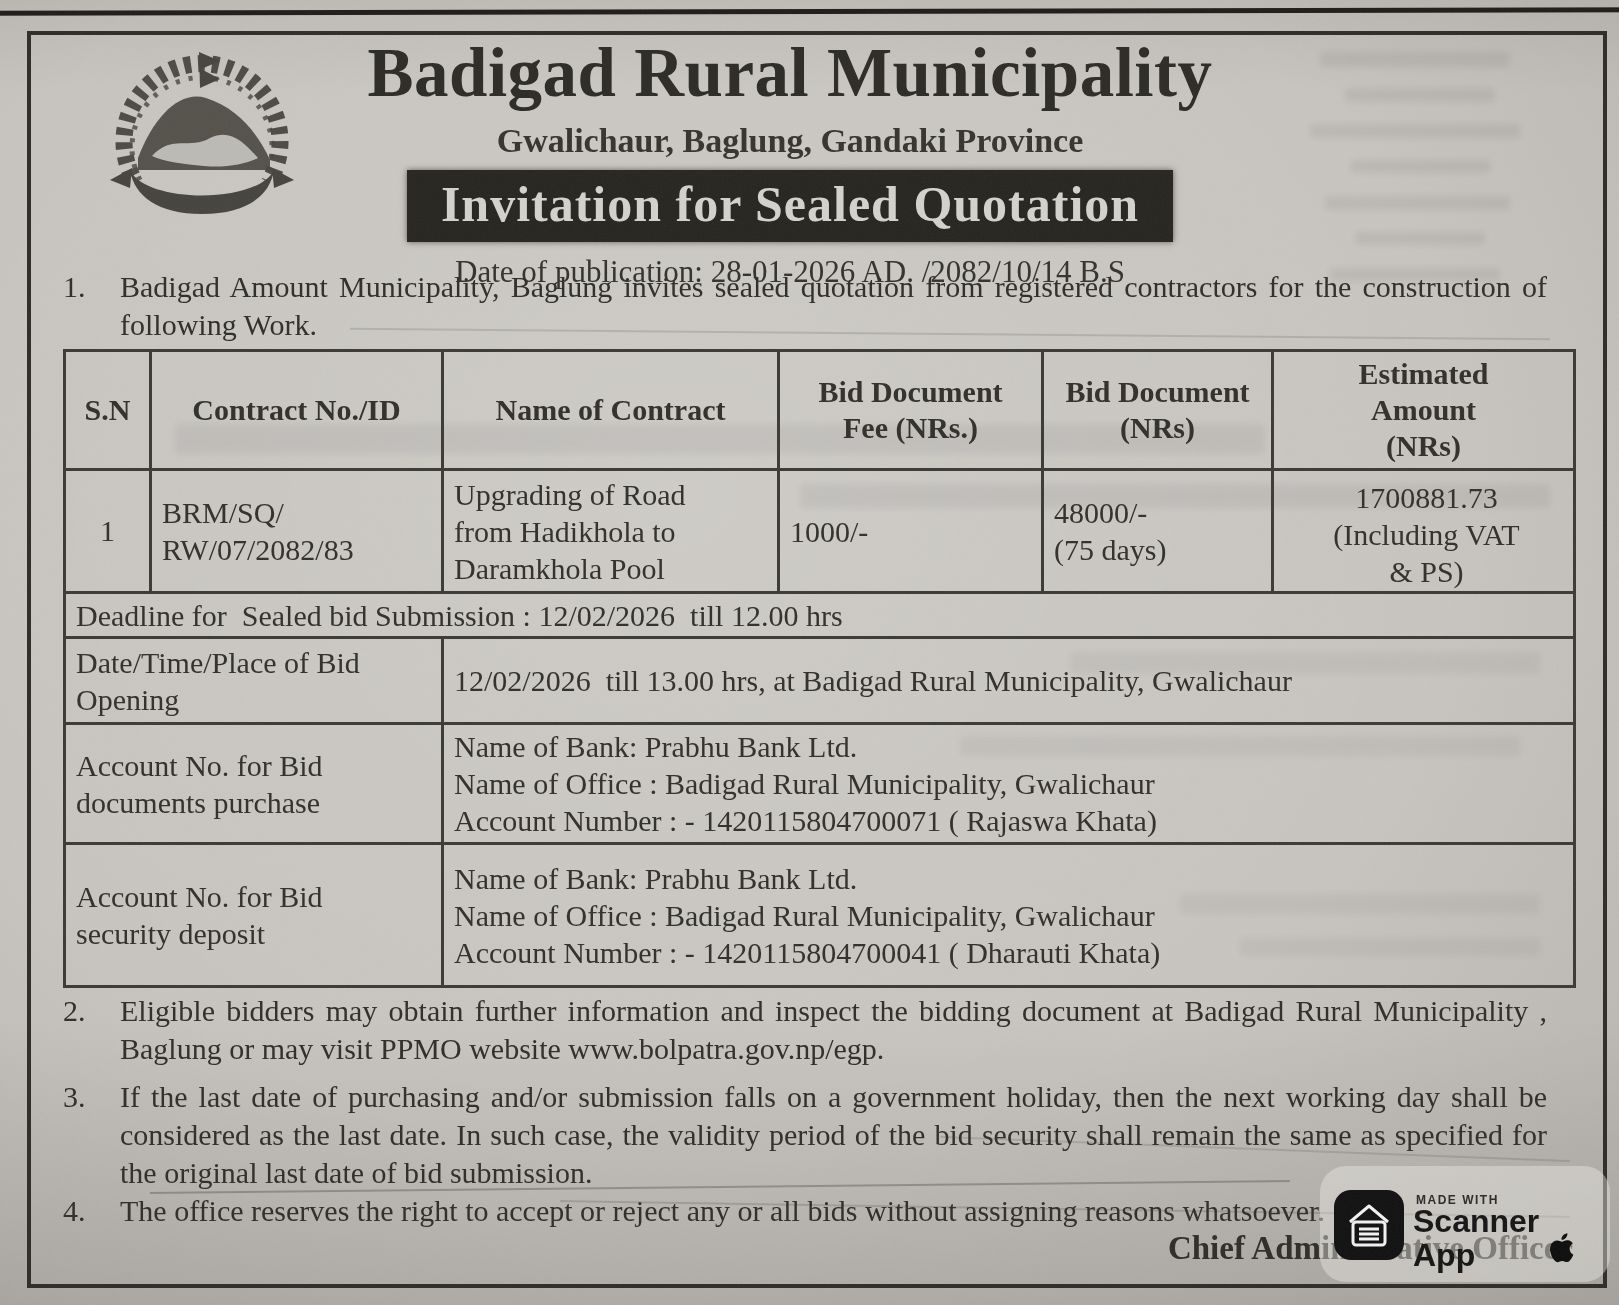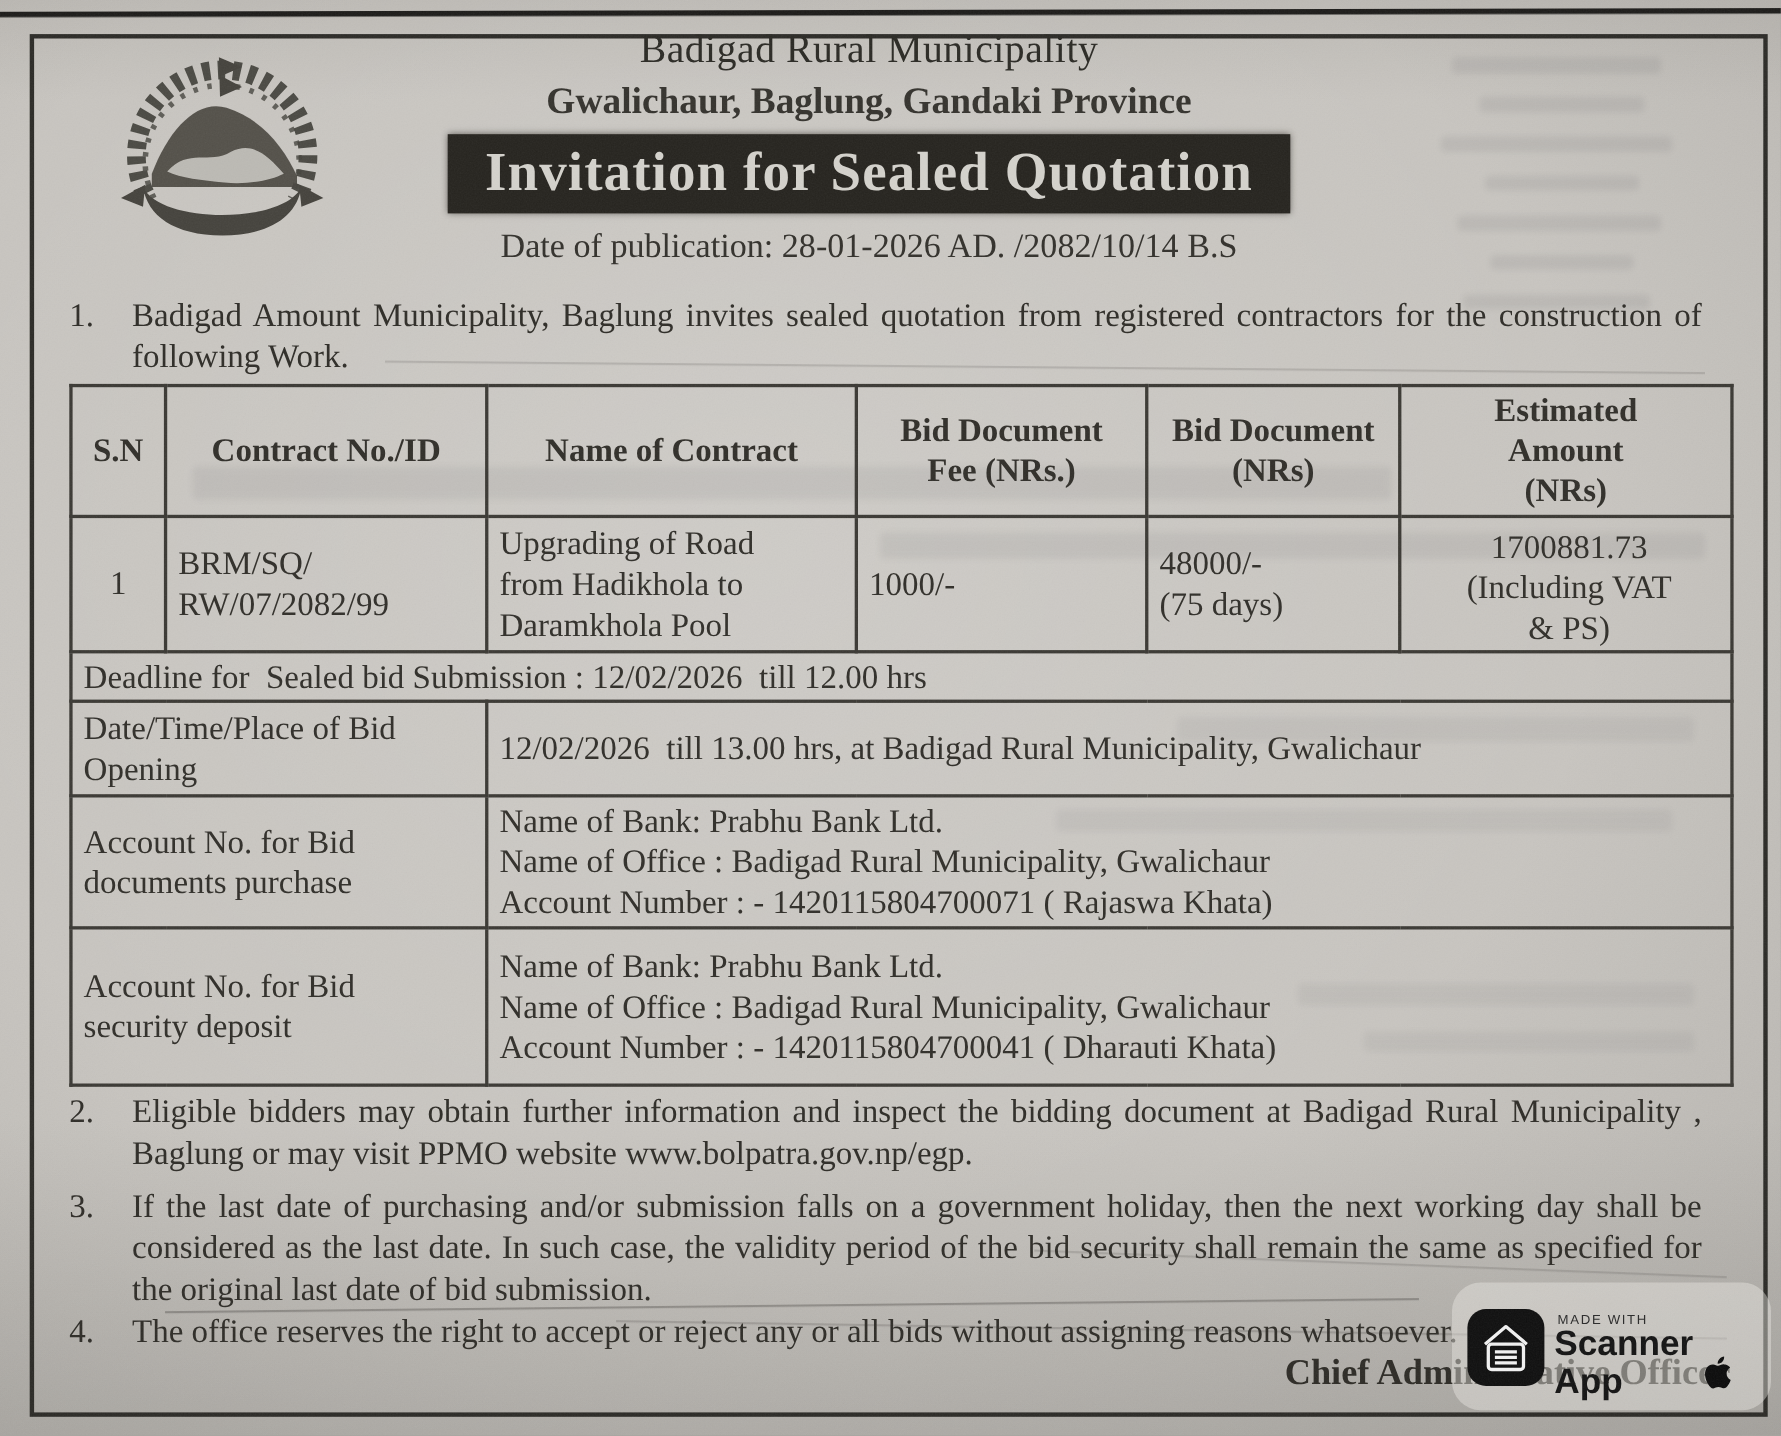--- a/index.html
+++ b/index.html
@@ -15,21 +15,21 @@
   
   .scan-top-line { position:absolute; top:9px; left:-12px; width:1660px; height:5px;
     background:#1d1c1a; transform:rotate(-0.12deg); filter:blur(.4px); }
   .doc-border { position:absolute; left:27px; top:31px; width:1580px; height:1257px;
     border:4px solid #2c2b27; }
   .ghost { position:absolute; background:#3c3c44; opacity:.085; filter:blur(3px); border-radius:4px; }
   .scratch { position:absolute; height:2px; background:rgba(52,50,46,.32); filter:blur(.4px); }
   .grain { position:absolute; left:0; top:0; pointer-events:none; opacity:.5; }
   
   .header-wrap { position:absolute; left:0; top:0; width:1580px; text-align:center; }
-  .title { margin-top:23px; font-size:36px; font-weight:normal; letter-spacing:.5px; color:#2b2a25; }
+  .title { margin-top:34px; font-size:69px; font-weight:bold; letter-spacing:.5px; color:#2b2a25; }
   .subtitle { margin-top:9px; font-size:34px; font-weight:bold; color:#35332e; }
   .banner-row { margin-top:10px; }
   .banner { display:inline-block; background:#26241f; color:#d4d2cc; font-weight:bold;
     font-size:50px; padding:5px 34px 9px 34px; letter-spacing:1px;
     box-shadow:0 0 6px rgba(38,36,31,.65); }
   .pubdate { margin-top:12px; font-size:31px; color:#33312c; }
   
   .clause { position:absolute; left:63px; width:1484px; display:flex; }
   .cnum { width:57px; flex:0 0 57px; font-size:30px; line-height:38px; }
   .ctext { flex:1; font-size:30px; line-height:38px; text-align:justify; }
@@ -43,21 +43,21 @@
   td.l  { text-align:left; vertical-align:middle; padding-left:10px; line-height:37px; }
   td.lt { text-align:center; vertical-align:top; padding:8px 4px 0 10px; line-height:37px; }
   .pre { white-space:pre-wrap; }
   
   .signature { position:absolute; right:46px; top:1230px; font-size:33px; font-weight:bold; color:#2e2c27; }
   .wm-panel { position:absolute; left:1320px; top:1166px; width:290px; height:116px;
     background:rgba(238,236,231,.42); border-radius:26px; }
   .wm-icon { position:absolute; left:1334px; top:1190px; width:70px; height:70px;
     background:#101010; border-radius:17px; display:flex; align-items:center; justify-content:center; }
   .wm-made { position:absolute; left:1416px; top:1193px; font-family:"Liberation Sans",sans-serif;
-    font-size:12px; font-weight:normal; letter-spacing:1.5px; color:#2a2a2a; }
+    font-size:12px; font-weight:bold; letter-spacing:1.5px; color:#2a2a2a; }
   .wm-name1 { position:absolute; left:1413px; top:1203px; font-family:"Liberation Sans",sans-serif;
     font-size:32px; font-weight:800; color:#141414; }
   .wm-name2 { position:absolute; left:1413px; top:1237px; font-family:"Liberation Sans",sans-serif;
     font-size:32px; font-weight:800; color:#141414; }
   .apple { position:absolute; left:1548px; top:1231px; }
   .logo { position:absolute; left:96px; top:38px; }
 </style>
 </head>
 <body>
 
@@ -137,21 +137,21 @@
       <th>
         <div>Estimated</div>
         <div>Amount</div>
         <div>(NRs)</div>
       </th>
     </tr>
     <tr style="height:123px;">
       <td class="c">1</td>
       <td class="l">
         <div>BRM/SQ/</div>
-        <div>RW/07/2082/99</div>
+        <div>RW/07/2082/83</div>
       </td>
       <td class="l">
         <div>Upgrading of Road</div>
         <div>from Hadikhola to</div>
         <div>Daramkhola Pool</div>
       </td>
       <td class="l">1000/-</td>
       <td class="l">
         <div>48000/-</div>
         <div>(75 days)</div>

